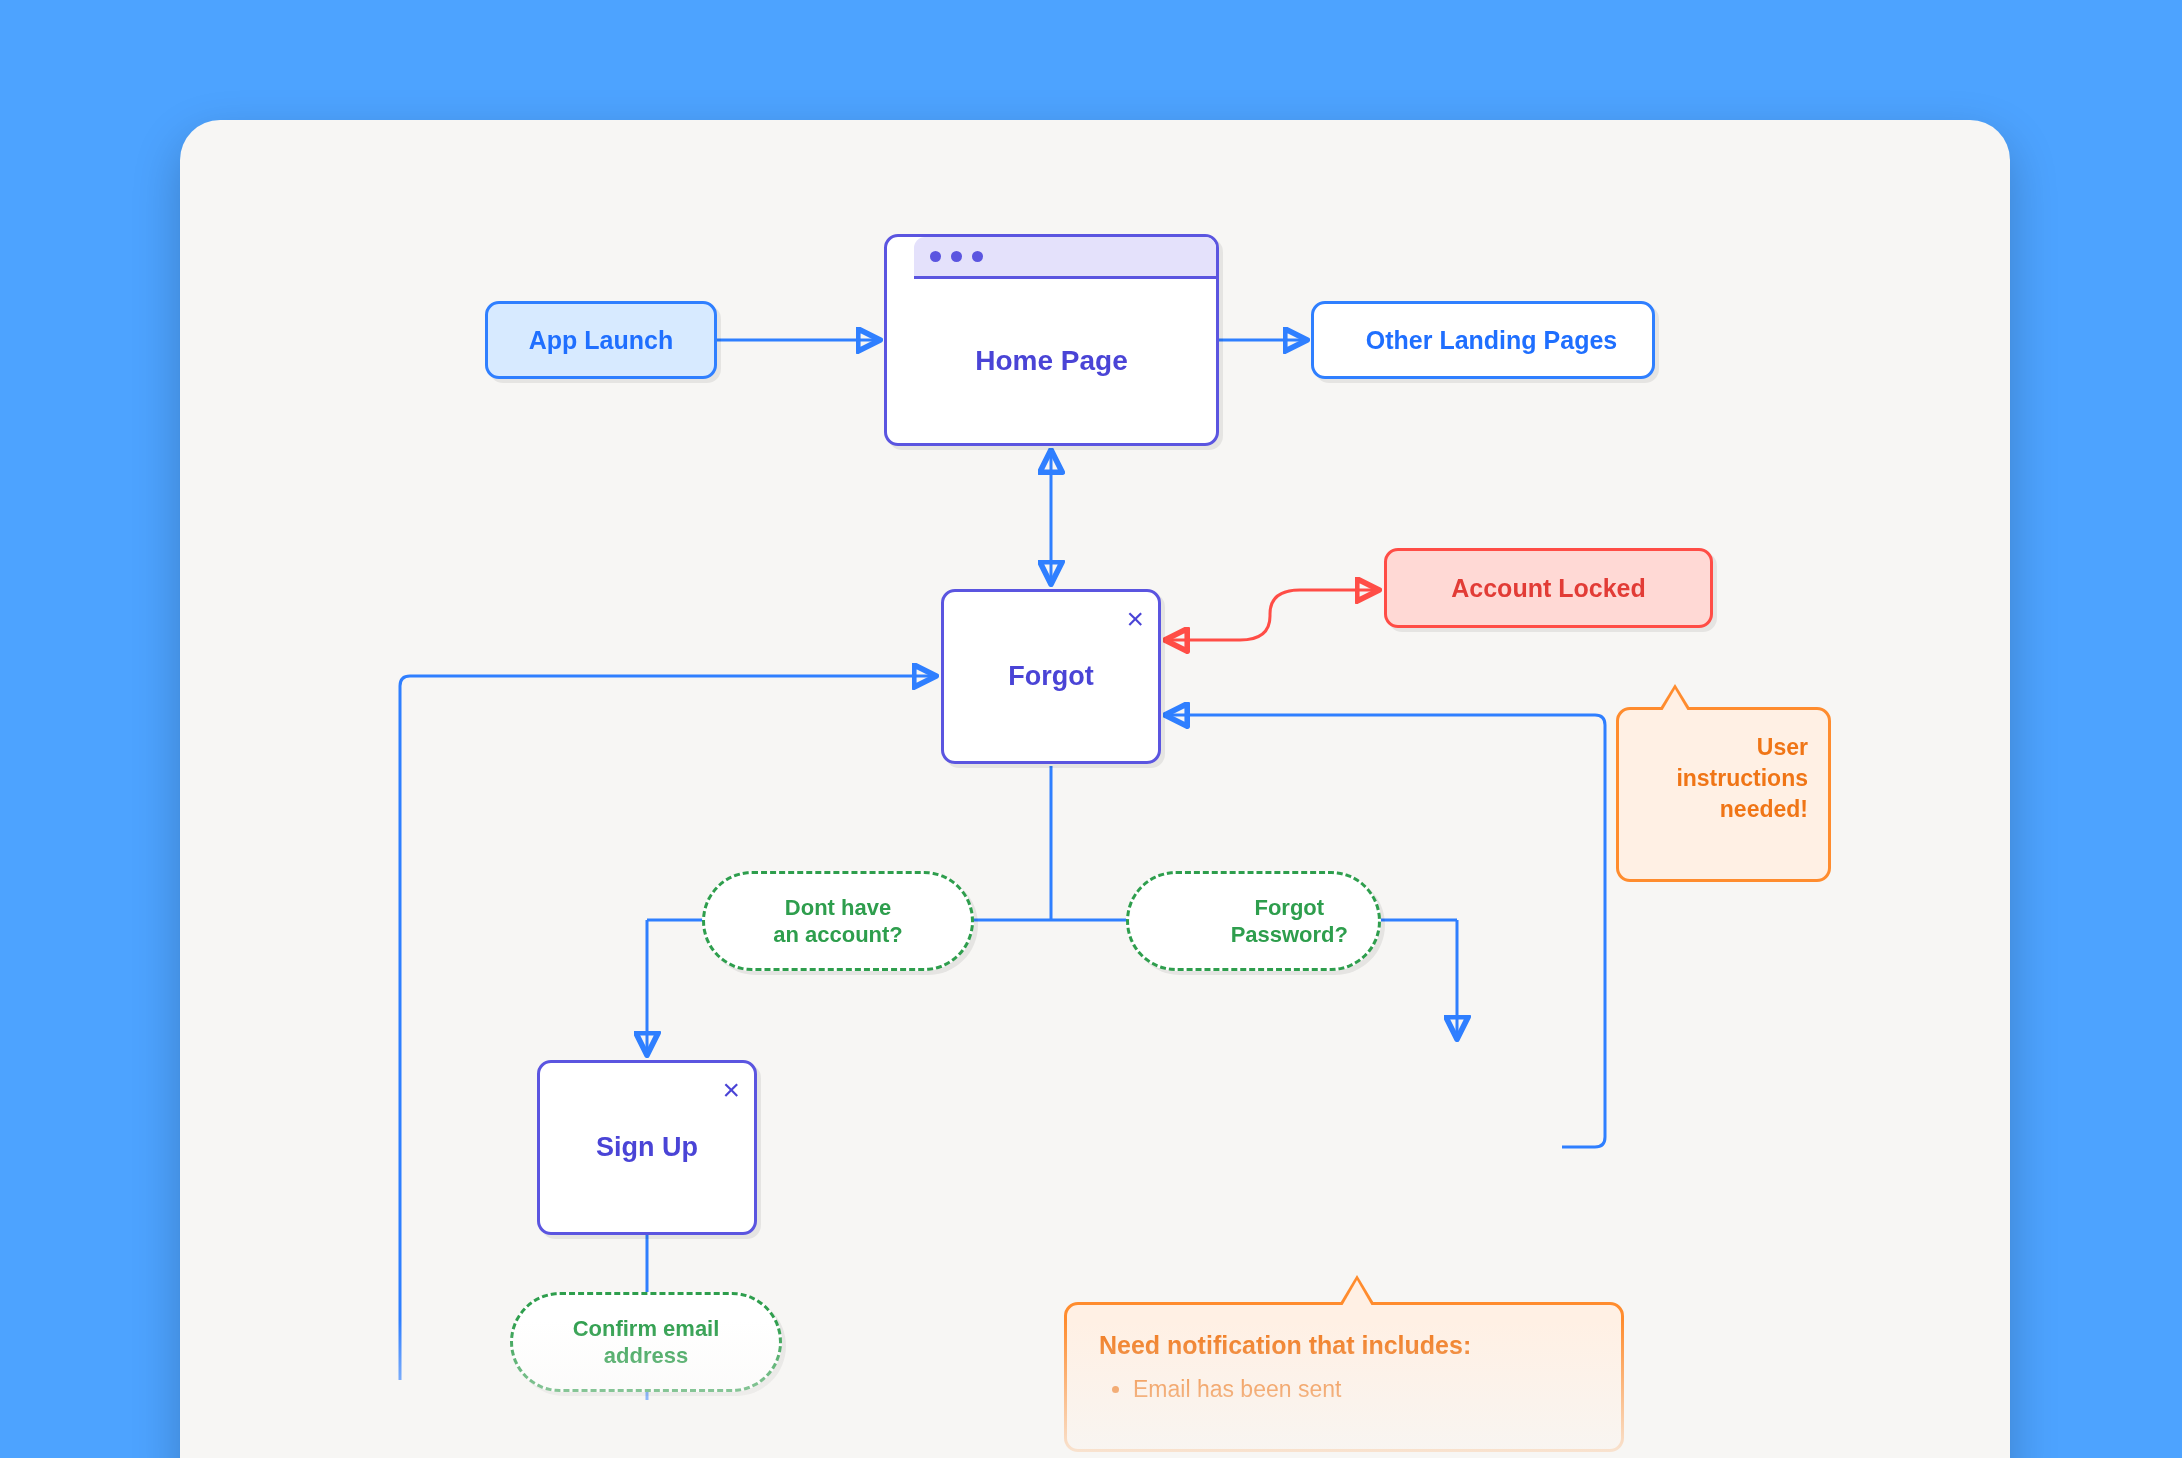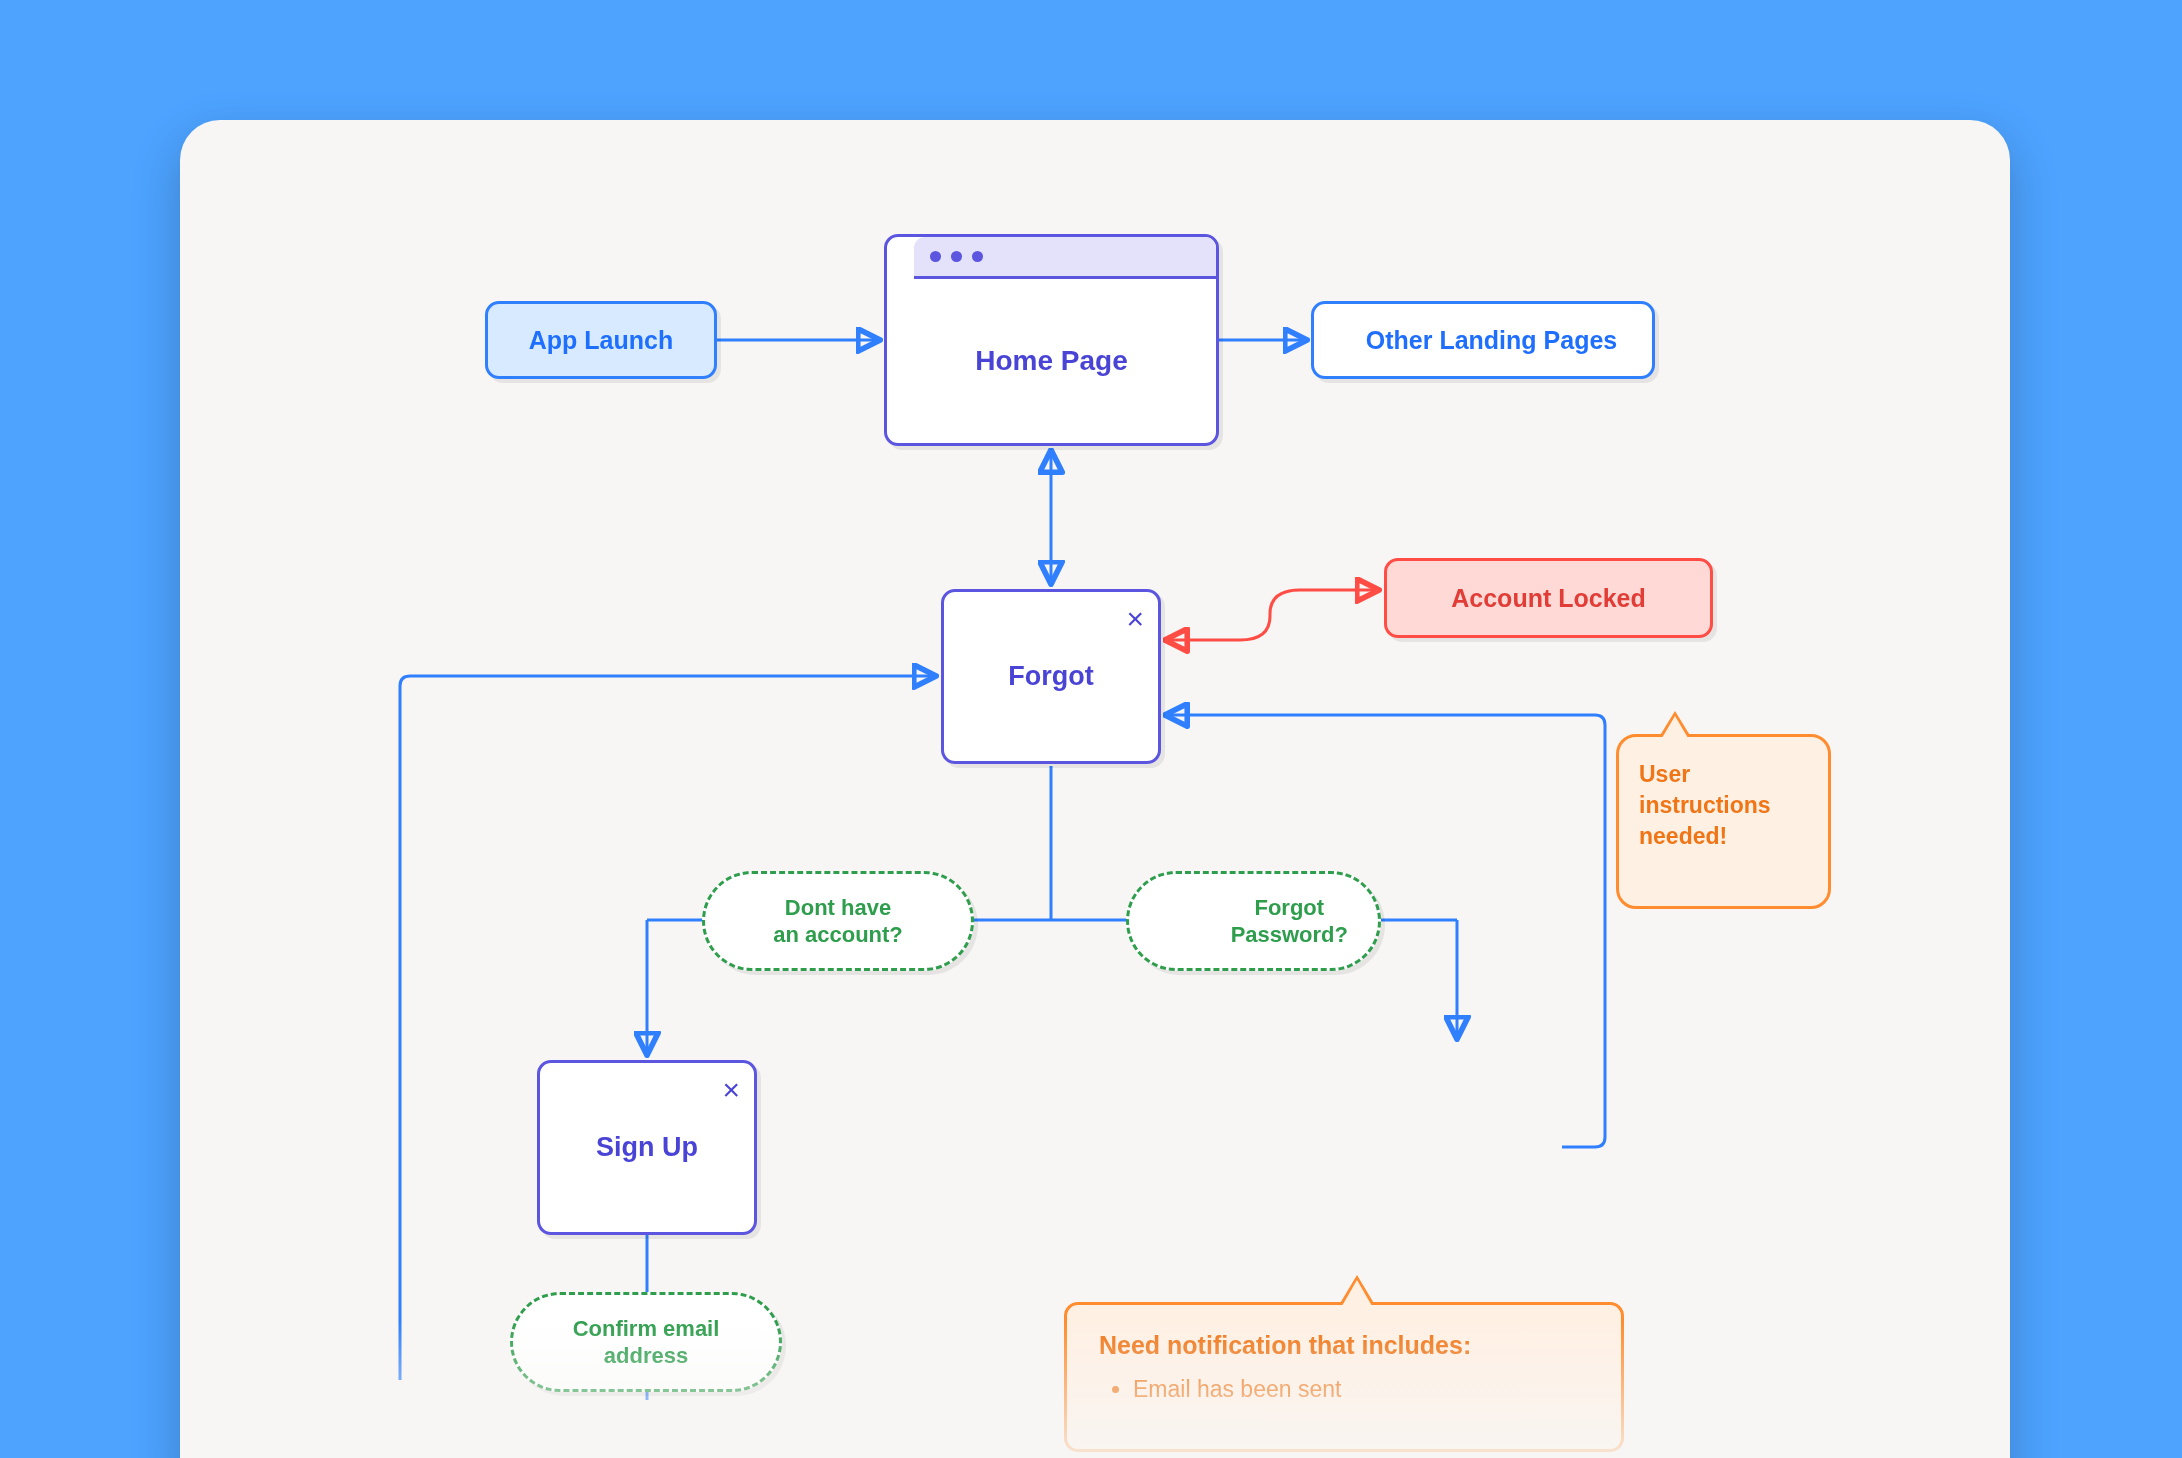--- a/index.html
+++ b/index.html
@@ -110,43 +110,43 @@
     left: 761px; top: 469px;
     width: 220px; height: 175px;
   }
   .signup-box {
     left: 357px; top: 940px;
     width: 220px; height: 175px;
   }
 
   
   .account-locked {
-    left: 1204px; top: 438px;
+    left: 1204px; top: 428px;
     width: 329px; height: 80px;
     background: #ffd9d5;
     border: 3px solid #ff4d46;
     border-radius: 14px;
     color: #e23c36;
     font-size: 25px;
     box-shadow: 4px 4px 0 rgba(0,0,0,0.07);
   }
 
   
   .note-orange {
-    left: 1436px; top: 614px;
+    left: 1436px; top: 587px;
     width: 215px; height: 175px;
     background: #fff0e4;
     border: 3px solid #ff8c2e;
-    border-radius: 20px;
+    border-radius: 14px;
     color: #f07516;
     font-size: 23px;
     font-weight: 600;
     padding: 22px 20px;
     display: block;
-    text-align: left;
+    text-align: right;
     line-height: 1.35;
   }
   .note-orange::before {
     content: "";
     position: absolute;
     top: -26px; left: 40px;
     width: 0; height: 0;
     border-left: 16px solid transparent;
     border-right: 16px solid transparent;
     border-bottom: 26px solid #ff8c2e;

